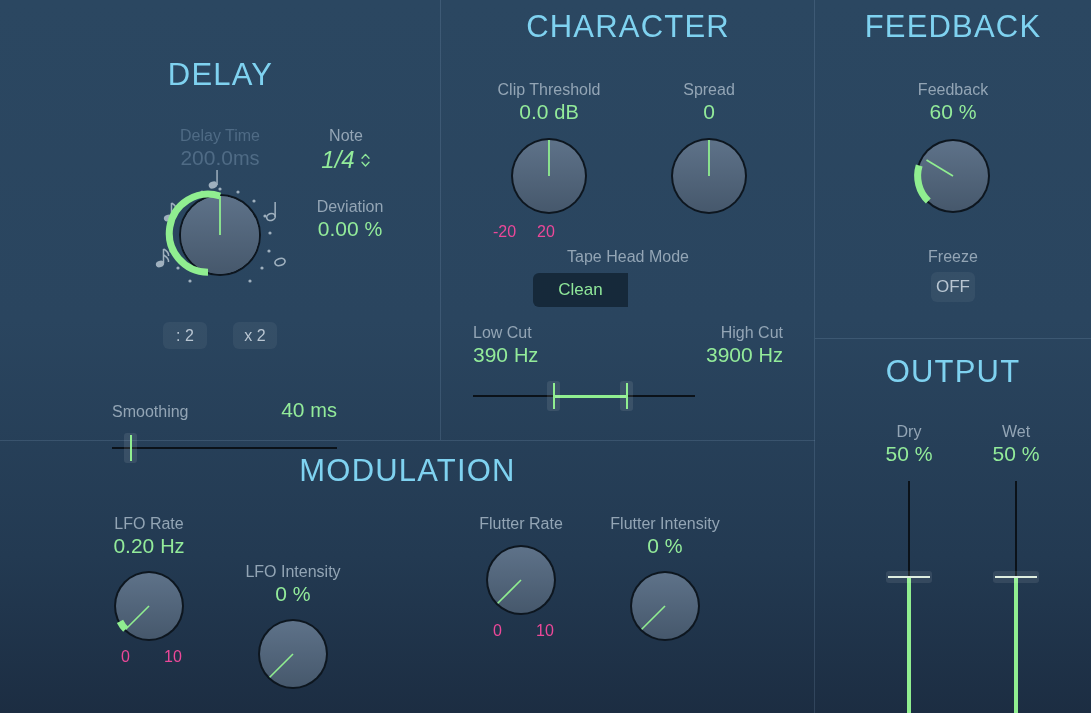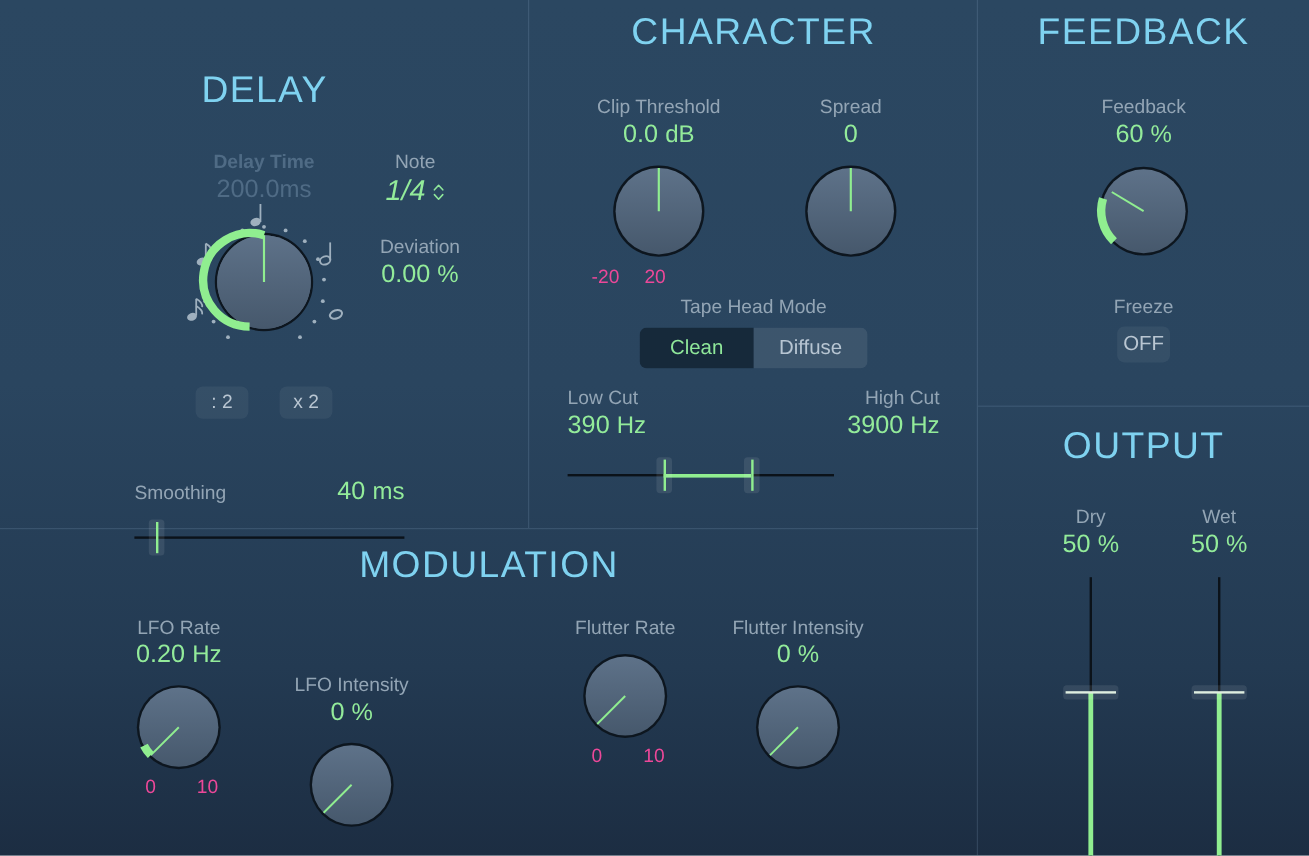--- a/index.html
+++ b/index.html
@@ -37,21 +37,21 @@
   #sec-output   .sec-title { margin-top: 16px; }
   #sec-modulation .sec-title { margin-top: 13px; }
 
   .param-label {
     font-size: 16px;
     font-weight: 400;
     color: #93a5b5;
     text-align: center;
     white-space: nowrap;
   }
-  .param-label.dim { color: #5d7governed; font-weight: bold; }
+  .param-label.dim { color: #5d7governed; }
   .param-value {
     font-size: 21px;
     font-weight: 300;
     color: #93eb9a;
     text-align: center;
     white-space: nowrap;
     line-height: 1.25;
   }
   .param-value .unit { font-size: 20px; }
   .param-value.dim { color: #4f6b85; }
@@ -270,21 +270,20 @@
       </linearGradient>
         </defs>
       <line x1="43" y1="43" x2="43" y2="7" stroke="#90ee90" stroke-width="1.8"></line>
     </svg>
   </div>
 
   <div style="position:absolute; left:92px; top:248px; width:190px;">
     <div class="param-label">Tape Head Mode</div>
     <div class="seg" style="margin-top:7px;">
       <div class="seg-item on" style="width:95px;">Clean</div>
-      <div class="seg-item off" style="width:95px;">Diffuse</div>
     </div>
   </div>
 
   <div style="position:absolute; left:32px; top:324px; width:310px;">
     <div style="display:flex; justify-content:space-between;">
       <div style="text-align:left;">
         <div class="param-label" style="text-align:left;">Low Cut</div>
         <div class="param-value" style="text-align:left;">
           <span>390</span> <span class="unit">Hz</span>
         </div>

